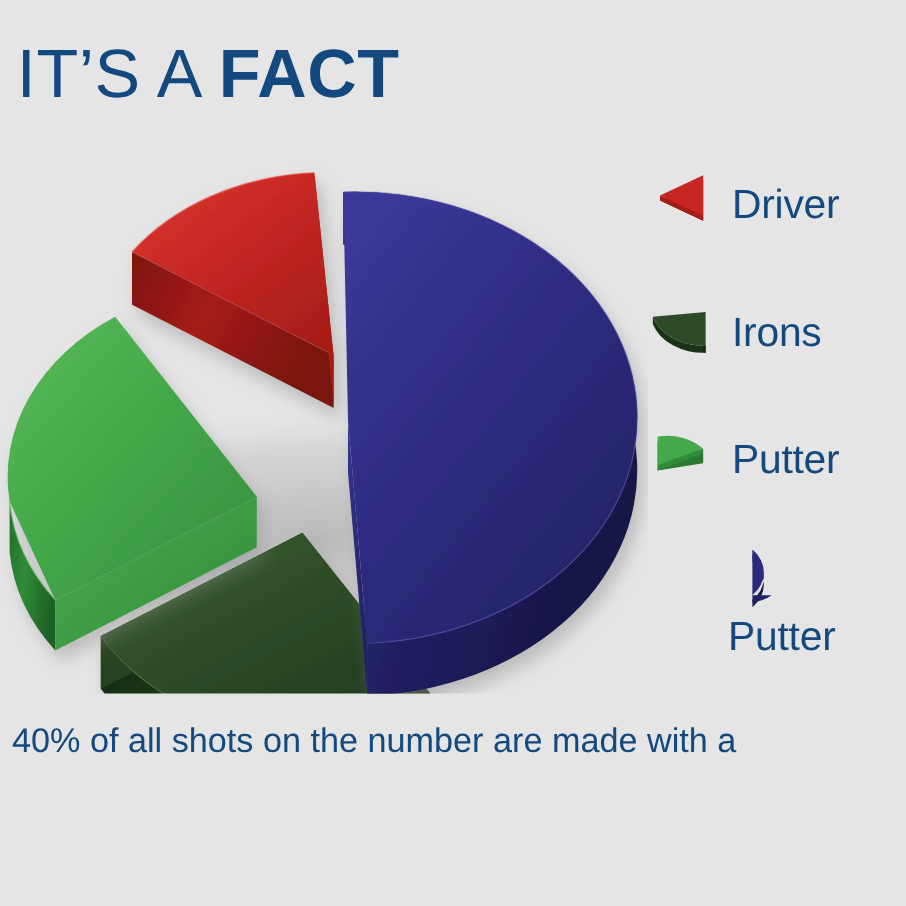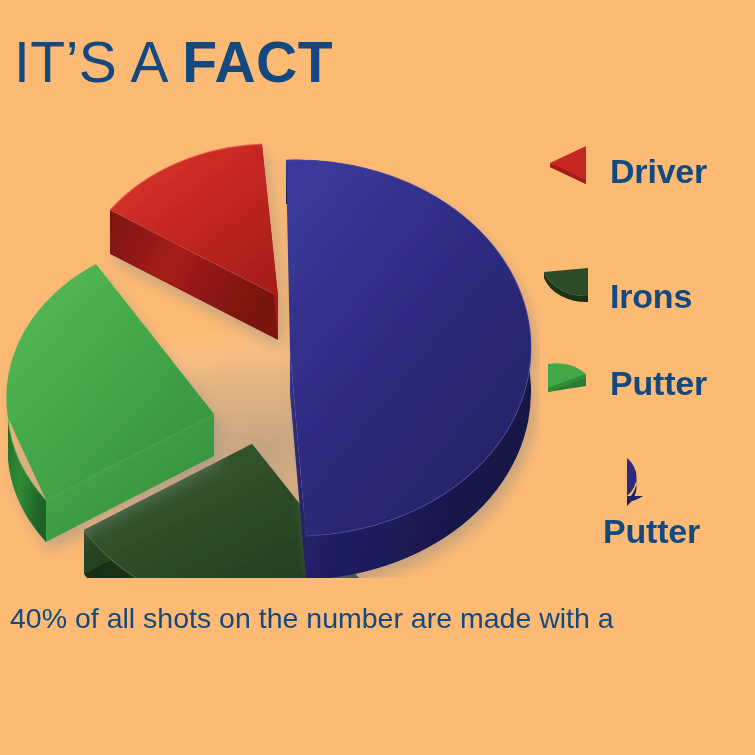--- a/index.html
+++ b/index.html
@@ -13,21 +13,21 @@
     height: 755px;
     overflow: hidden;
     font-family: "Liberation Sans", sans-serif;
     position: relative;
     -webkit-font-smoothing: antialiased;
   }
 
   #infographic {
     position: absolute;
     inset: 0;
-    background: #fdba74;
+    background: #e5e5e5;
   }
 
   
   #title-block {
     position: absolute;
     left: 14px;
     top: 26px;
     width: 500px;
     height: 72px;
     line-height: 72px;
@@ -76,21 +76,21 @@
   .legend-swatch {
     width: 62px;
     height: 62px;
     flex: 0 0 62px;
     display: block;
   }
   .legend-swatch svg { display: block; width: 62px; height: 62px; }
   .legend-label {
     font-family: "Liberation Sans", sans-serif;
     font-size: 34px;
-    font-weight: 700;
+    font-weight: 400;
     color: #13497f;
     white-space: nowrap;
     margin-left: 8px;
     letter-spacing: -0.2px;
   }
 
   
   #caption {
     position: absolute;
     left: 10px;
@@ -253,21 +253,21 @@
       <span class="legend-swatch">
         <svg viewBox="0 0 62 62" xmlns="http://www.w3.org/2000/svg">
           <path d="M46 10 L10 27 L46 44 Z" fill="#8e1714"></path>
           <path d="M46 6 L10 23 L46 40 Z" fill="#c62722"></path>
           <path d="M10 23 L46 40 L46 44 L10 27 Z" fill="#a51c18"></path>
         </svg>
       </span>
       <span class="legend-label">Driver</span>
     </div>
 
-    <div class="legend-row" style="top:106px;align-items:flex-end;">
+    <div class="legend-row" style="top:106px;">
       <span class="legend-swatch">
         <svg viewBox="0 0 62 62" xmlns="http://www.w3.org/2000/svg">
           <path d="M4 18 A 44 34 0 0 0 48 42 L 48 48 A 44 34 0 0 1 4 24 Z" fill="#1a3317"></path>
           <path d="M48 14 L4 18 A 44 34 0 0 0 48 42 Z" fill="#2d4b27"></path>
           <path d="M48 42 L48 48 L46 48 L46 42 Z" fill="#16290f"></path>
         </svg>
       </span>
       <span class="legend-label">Irons</span>
     </div>
 

